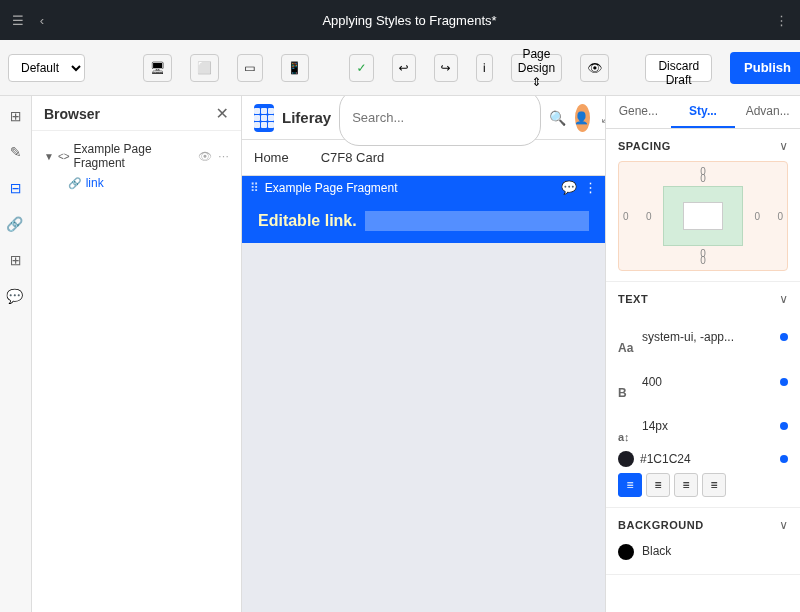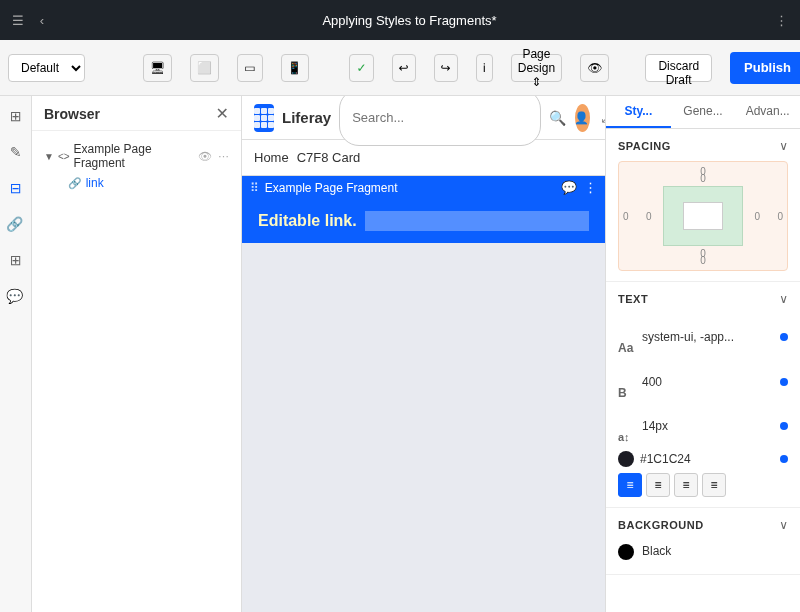--- a/index.html
+++ b/index.html
@@ -238,21 +238,21 @@
       color: #fff;
       font-size: 12px;
     }
     .canvas-nav {
       background: #fff;
       border-bottom: 1px solid #ddd;
       display: flex;
       align-items: center;
       padding: 0 12px;
       height: 36px;
-      gap: 8px;
+      gap: 32px;
     }
     .nav-link {
       font-size: 13px;
       color: #333;
       cursor: pointer;
       text-decoration: none;
     }
     .fragment-container {
       background: #fff;
       margin: 0;
@@ -573,22 +573,22 @@
       <div class="fragment-content">
         <span class="editable-link-text">Editable link.</span>
         <div class="editable-link-highlight"></div>
       </div>
     </div>
   </div>
 
   <div class="right-panel">
 
     <div class="right-panel-tabs">
+      <div class="right-panel-tab">Gene...</div>
       <div class="right-panel-tab active">Sty...</div>
-      <div class="right-panel-tab">Gene...</div>
       <div class="right-panel-tab">Advan...</div>
     </div>
 
     <div class="panel-section">
       <div class="panel-section-header">
         <span class="panel-section-title">SPACING</span>
         <span class="panel-chevron">∨</span>
       </div>
       <div class="spacing-diagram">
         <span class="spacing-zero-top">0</span>

